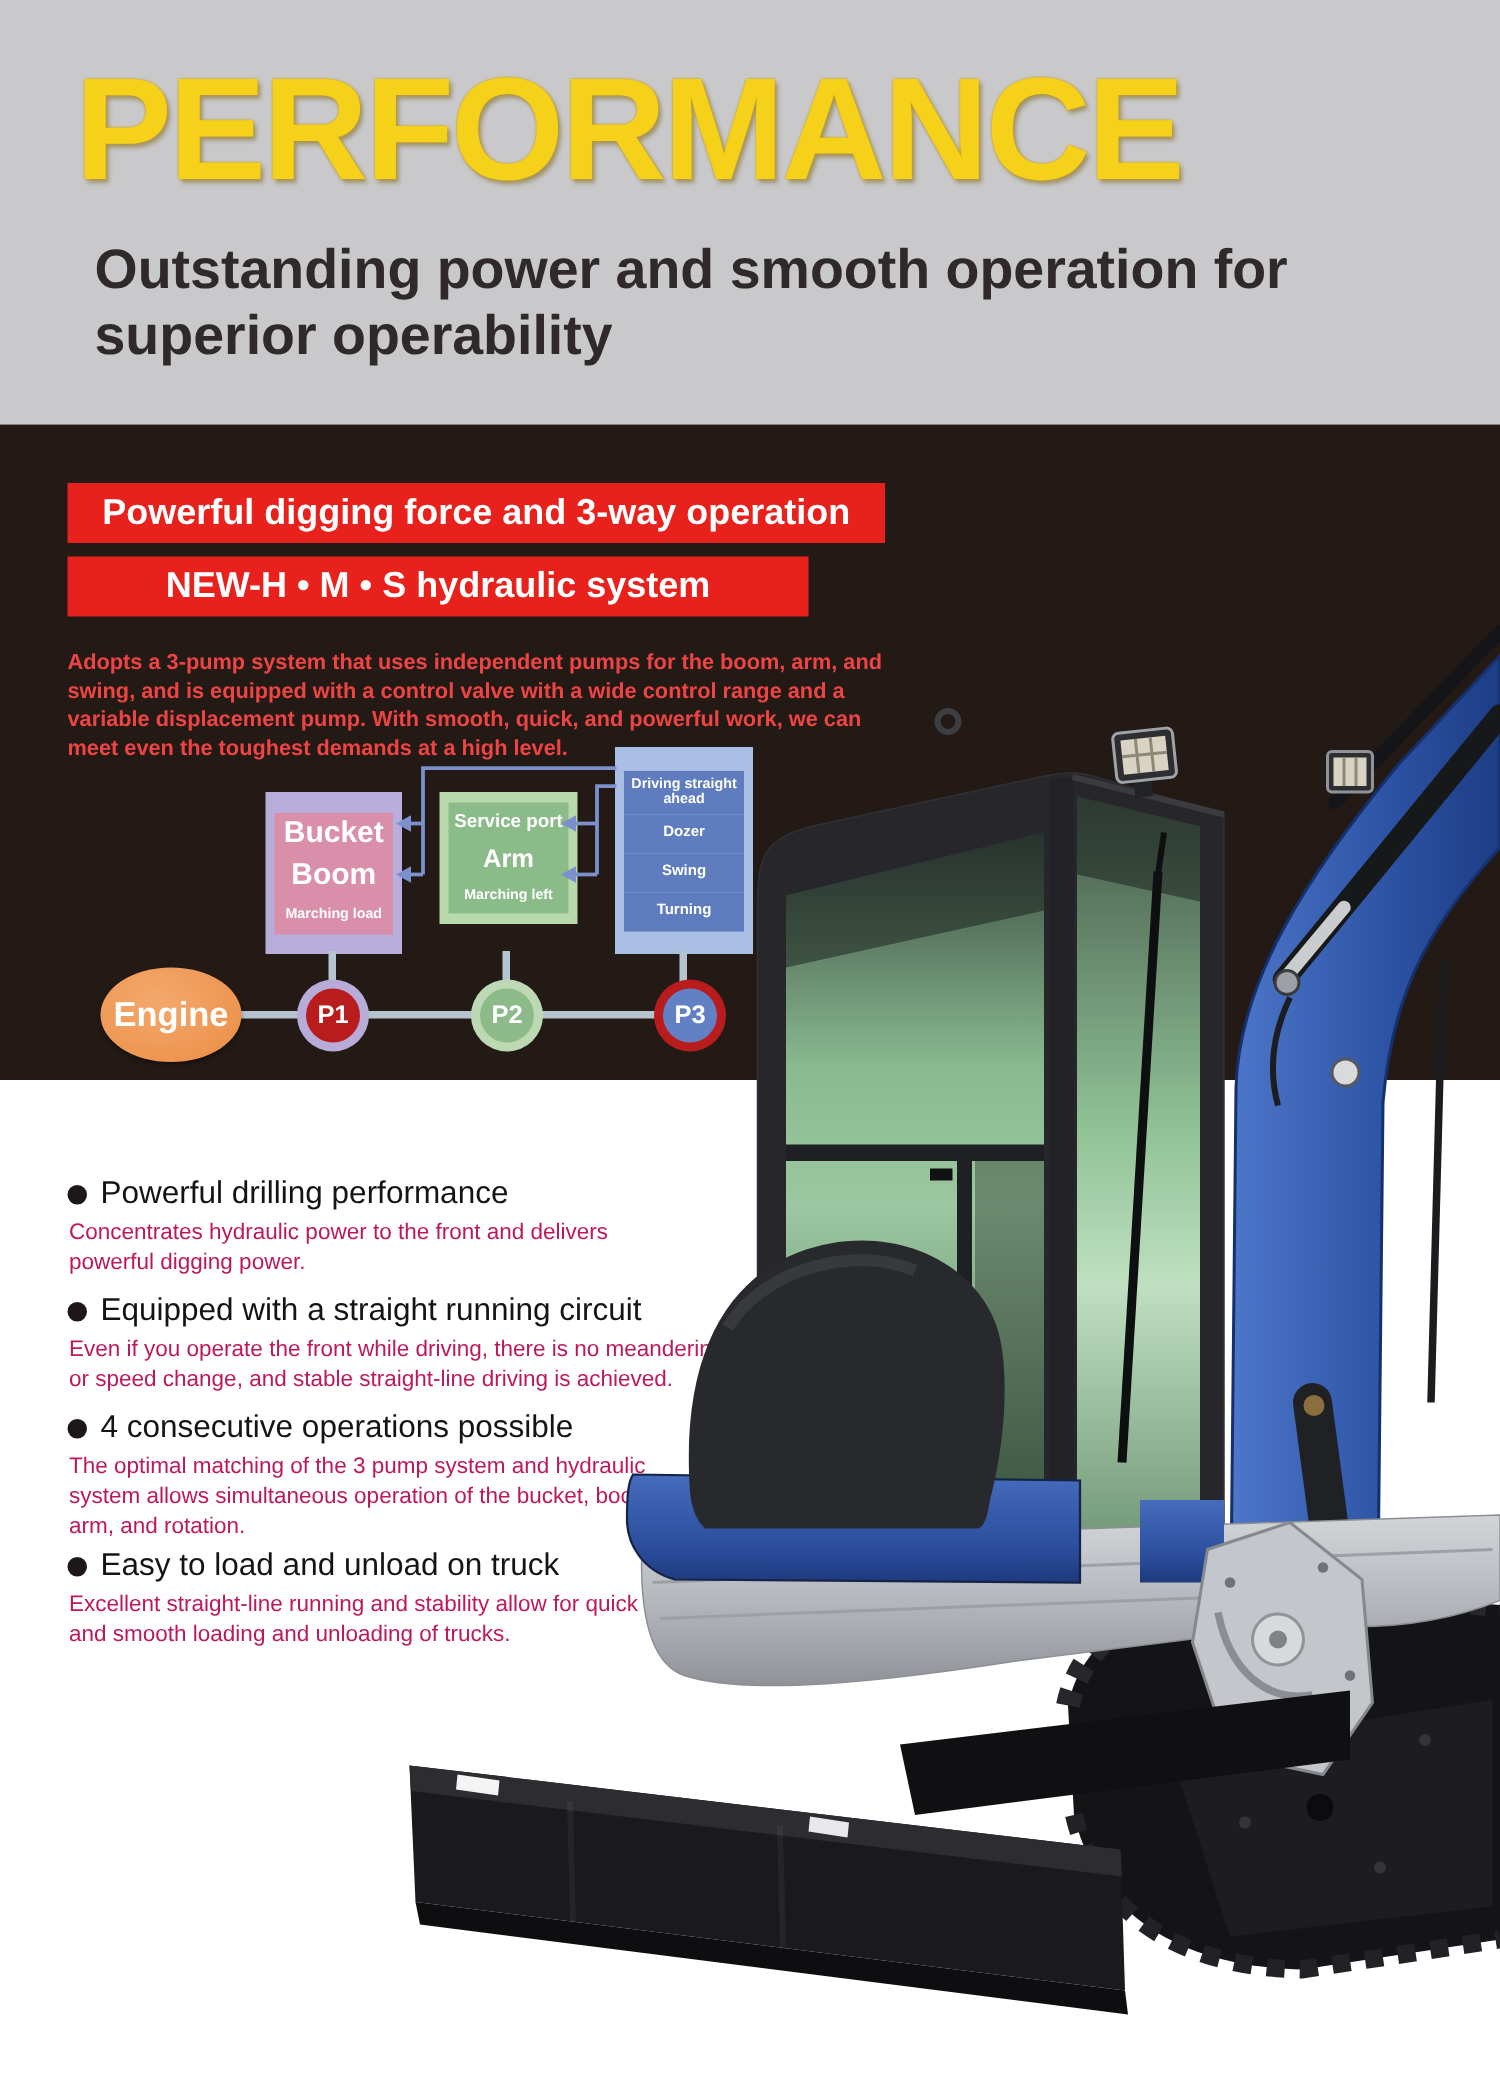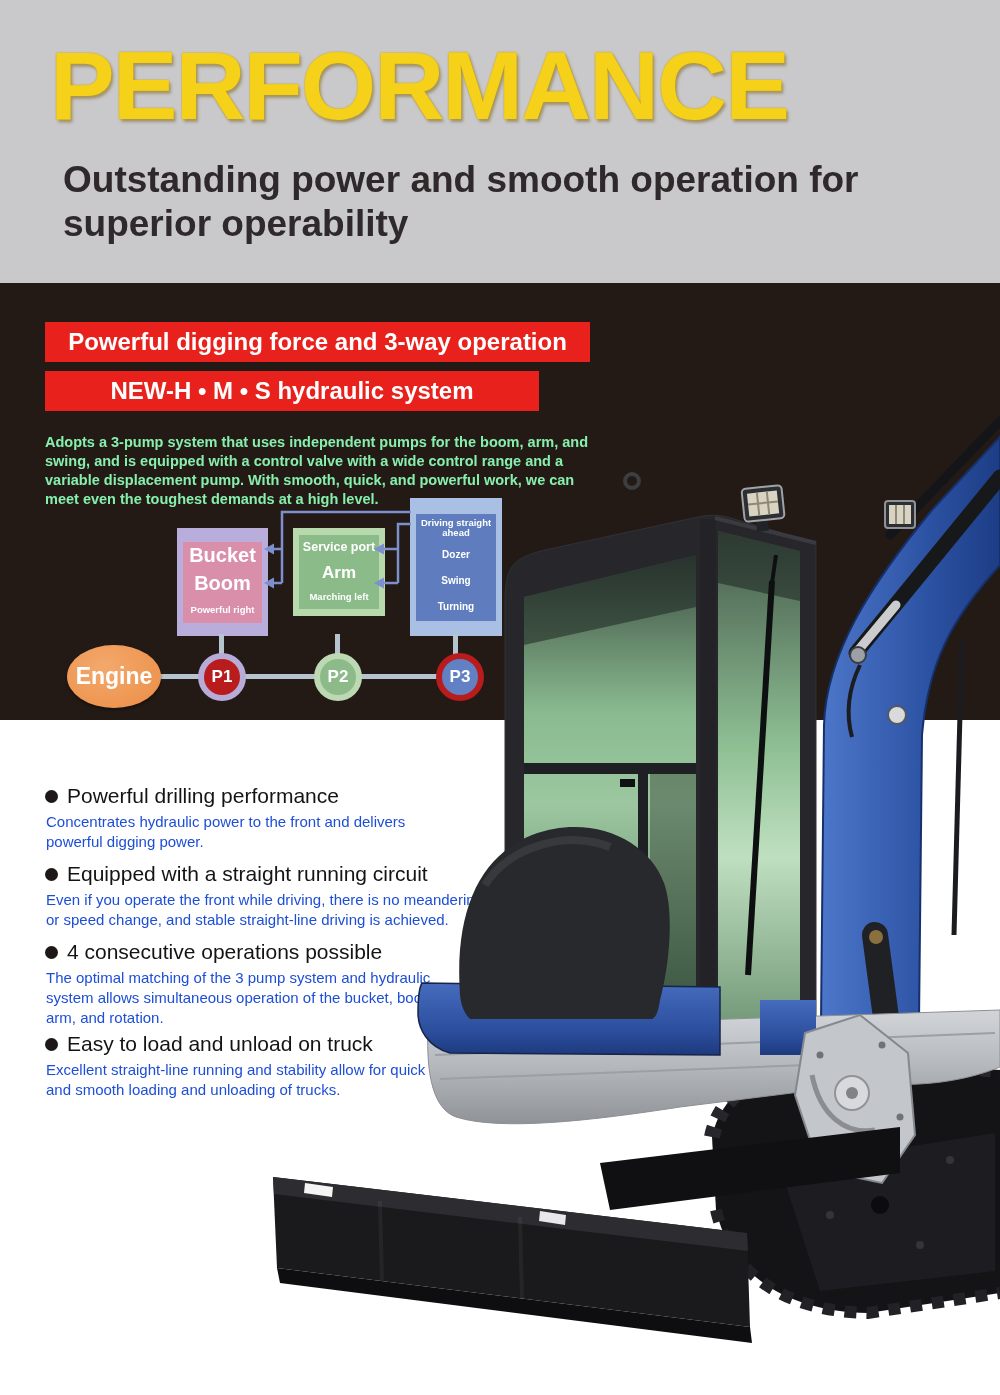--- a/index.html
+++ b/index.html
@@ -27,21 +27,21 @@
   
   .dark-band { position:absolute; left:0; top:283px; width:1000px; height:437px; background:#241a15; z-index:1; }
   .banner {
     position:absolute; display:flex; align-items:center; justify-content:center;
     background:#e8211c; color:#ffffff; font-weight:bold; font-size:24px; white-space:pre;
   }
   .banner1 { left:45px; top:39px; width:545px; height:40px; }
   .banner2 { left:45px; top:88px; width:494px; height:40px; }
   .intro {
     position:absolute; left:45px; top:150px; width:560px;
-    color:#86efac; font-size:14.5px; font-weight:bold; line-height:1.3; white-space:pre;
+    color:#ef4444; font-size:14.5px; font-weight:bold; line-height:1.3; white-space:pre;
   }
 
   
   .grp { position:absolute; display:flex; flex-direction:column; justify-content:center; padding:7px 6px; z-index:2; }
   .grp1 { left:177px; top:245px; width:91px; height:108px; background:#b9addb; }
   .grp2 { left:293px; top:245px; width:92px; height:88px; background:#b8d9ac; }
   .grp3 { left:410px; top:215px; width:92px; height:138px; background:#a9bfe3; }
   .bx {
     display:flex; align-items:center; justify-content:center; text-align:center;
     color:#ffffff; font-weight:bold; line-height:1.05;
@@ -75,21 +75,21 @@
   .p1 { left:198px; top:370px; background:#b7abd8; } .p1 .core { background:#b91c1c; }
   .p2 { left:314px; top:370px; background:#bdd9b3; } .p2 .core { background:#8cba88; }
   .p3 { left:436px; top:370px; background:#b91c1c; } .p3 .core { background:#6181c4; }
 
   .arrows { position:absolute; left:250px; top:217px; z-index:3; pointer-events:none; }
 
   
   .feature { position:absolute; left:45px; z-index:2; }
   .feature-title { display:flex; align-items:center; gap:9px; font-size:21px; font-weight:normal; color:#161314; }
   .bullet-dot { width:13px; height:13px; border-radius:50%; background:#1d1718; flex:0 0 auto; }
-  .feature-body { margin-top:4px; margin-left:1px; font-size:15px; color:#1d4ed8; line-height:1.33; white-space:pre; }
+  .feature-body { margin-top:4px; margin-left:1px; font-size:15px; color:#be185d; line-height:1.33; white-space:pre; }
 
   .excavator { position:absolute; left:260px; top:415px; z-index:4; pointer-events:none; }
 </style>
 </head>
 <body>
 
 <div class="page">
 
   <header class="hero">
     <h1>PERFORMANCE</h1>
@@ -101,21 +101,21 @@
     <div class="banner banner1">Powerful digging force and 3-way operation</div>
     <div class="banner banner2">NEW-H • M • S hydraulic system</div>
     <p class="intro">Adopts a 3-pump system that uses independent pumps for the boom, arm, and
 swing, and is equipped with a control valve with a wide control range and a
 variable displacement pump. With smooth, quick, and powerful work, we can
 meet even the toughest demands at a high level.</p>
 
     <div class="grp grp1">
       <div class="bx bx-big">Bucket</div>
       <div class="bx bx-big">Boom</div>
-      <div class="bx bx-sml">Powerful right</div>
+      <div class="bx bx-sml">Marching load</div>
     </div>
     <div class="grp grp2">
       <div class="bx bx-mid">Service port</div>
       <div class="bx bx-arm">Arm</div>
       <div class="bx bx-sml">Marching left</div>
     </div>
     <div class="grp grp3">
       <div class="bx bx-b1">Driving straight ahead</div>
       <div class="bx bx-b">Dozer</div>
       <div class="bx bx-b">Swing</div>

